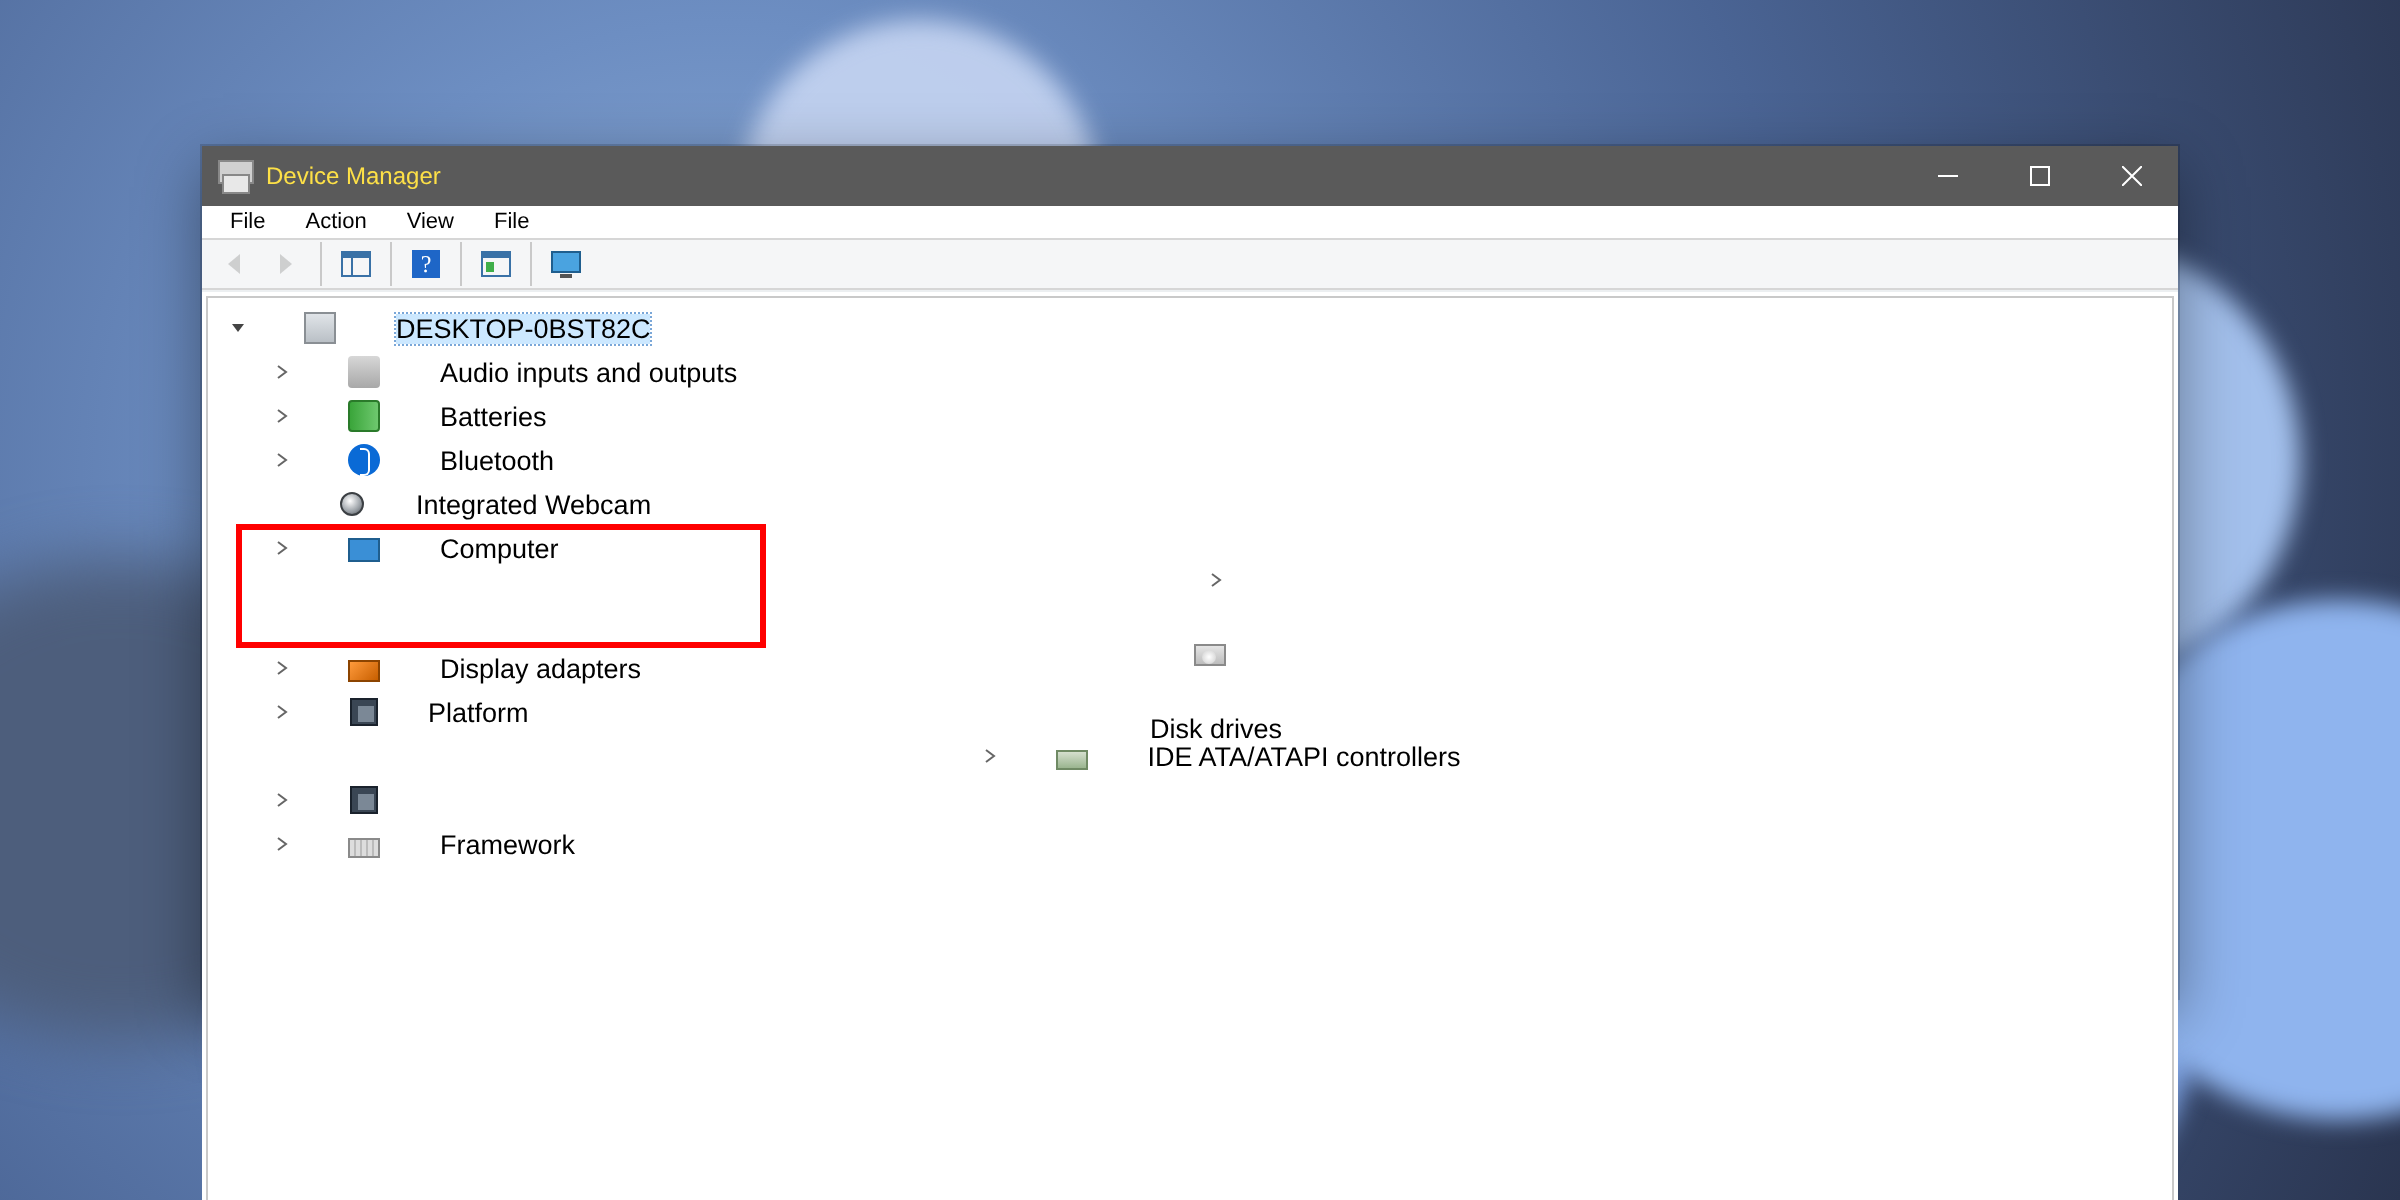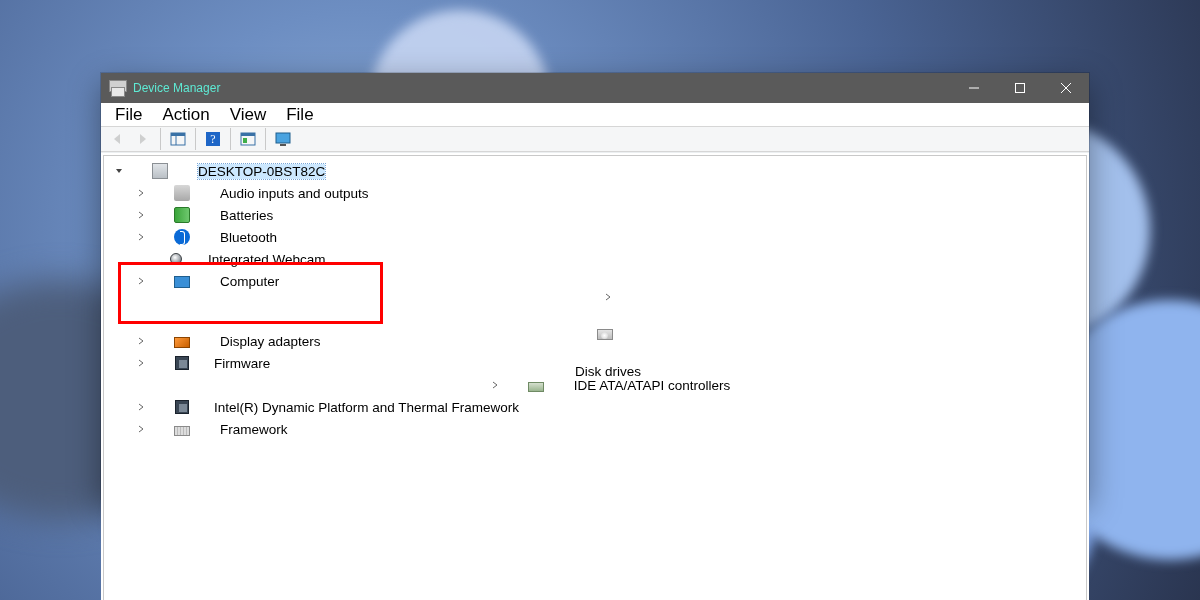--- a/index.html
+++ b/index.html
@@ -16,40 +16,40 @@
   .f5 { width: 180px; height: 100px; left: 120px; top: 470px; background: #5e3a64; filter: blur(10px);}
   .f6 { width: 250px; height: 200px; left: 300px; top: 460px; background: #86a4d8; filter: blur(12px);}
   .f7 { width: 280px; height: 240px; left: -80px; top: 280px; background: #4d5e7c; filter: blur(16px);}
 
   .window {
     position: absolute; left: 101px; top: 73px; width: 988px; height: 426px;
     background: #fff; box-shadow: 0 10px 30px rgba(0,0,0,0.4), 0 0 0 1px rgba(0,0,0,0.15);
     display: flex; flex-direction: column;
   }
   .titlebar {
-    height: 30px; background: #5a5a5a; color: #5eead4; display: flex; align-items: center;
+    height: 30px; background: #5a5a5a; color: #fde047; display: flex; align-items: center;
     padding-left: 8px; user-select: none;
   }
   .titlebar .app-icon { width: 16px; height: 16px; margin-right: 8px; position: relative; }
   .titlebar .app-icon::before {
     content:""; position:absolute; left:0; top:0; width:16px; height:10px; background:#d0d0d0; border:1px solid #888;
   }
   .titlebar .app-icon::after {
     content:""; position:absolute; left:2px; top:7px; width:12px; height:8px; background:#e8e8e8; border:1px solid #888;
   }
   .titlebar .title { flex: 0 0 auto; font-size: 12px; }
   .titlebar .spacer { flex: 1 1 auto; }
   .cap-btn { width: 46px; height: 30px; display: flex; align-items: center; justify-content: center; color:#fff; }
   .cap-btn svg { stroke: #fff; stroke-width: 1; fill: none; }
 
   .menubar {
     height: 24px; background: #fff; border-bottom: 1px solid #d6d6d6;
     display: flex; align-items: center; padding: 0 4px; color: #000; user-select: none;
   }
-  .menubar .menu-item { padding: 2px 10px; font-size: 17px; }
+  .menubar .menu-item { padding: 2px 10px; font-size: 11px; }
 
   .toolbar {
     height: 30px; background: #f5f6f7; border-bottom: 1px solid #d6d6d6;
     display: flex; align-items: center; padding: 0 4px; gap: 2px;
   }
   .tb-btn { width: 24px; height: 24px; display:flex; align-items:center; justify-content:center; border: 1px solid transparent;}
   .tb-sep { width: 1px; height: 22px; background: #c9c9c9; margin: 0 3px; }
   .tb-disabled { opacity:0.35; pointer-events:none;}
 
   .body-area { flex: 1 1 auto; display: flex; background:#fff; border-top:1px solid #eceff1; }
@@ -261,42 +261,41 @@
           <span class="lbl">Display adapters</span>
         </div>
 
         <div class="node" style="padding-left:26px;">
           <span class="chev">
               <svg width="10" height="10">
                 <path d="M3 2 L7 5 L3 8"></path>
               </svg>
             </span>
           <span class="nicon ic-chip"></span>
-          <span class="lbl">Firmware</span>
+          <span class="lbl">Platform</span>
         </div>
 
 
         <div class="node" style="padding-left:26px;justify-content:center;">
           <span class="chev">
               <svg width="10" height="10">
                 <path d="M3 2 L7 5 L3 8"></path>
               </svg>
             </span>
           <span class="nicon ic-ide"></span>
           <span class="lbl">IDE ATA/ATAPI controllers</span>
         </div>
 
         <div class="node" style="padding-left:26px;">
           <span class="chev">
               <svg width="10" height="10">
                 <path d="M3 2 L7 5 L3 8"></path>
               </svg>
             </span>
           <span class="nicon ic-chip"></span>
-          <span class="lbl">Intel(R) Dynamic Platform and Thermal Framework</span>
         </div>
 
         <div class="node" style="padding-left:26px;">
           <span class="chev">
               <svg width="10" height="10">
                 <path d="M3 2 L7 5 L3 8"></path>
               </svg>
             </span>
           <span class="nicon ic-keyboard"></span>
           <span class="lbl">Framework</span>

